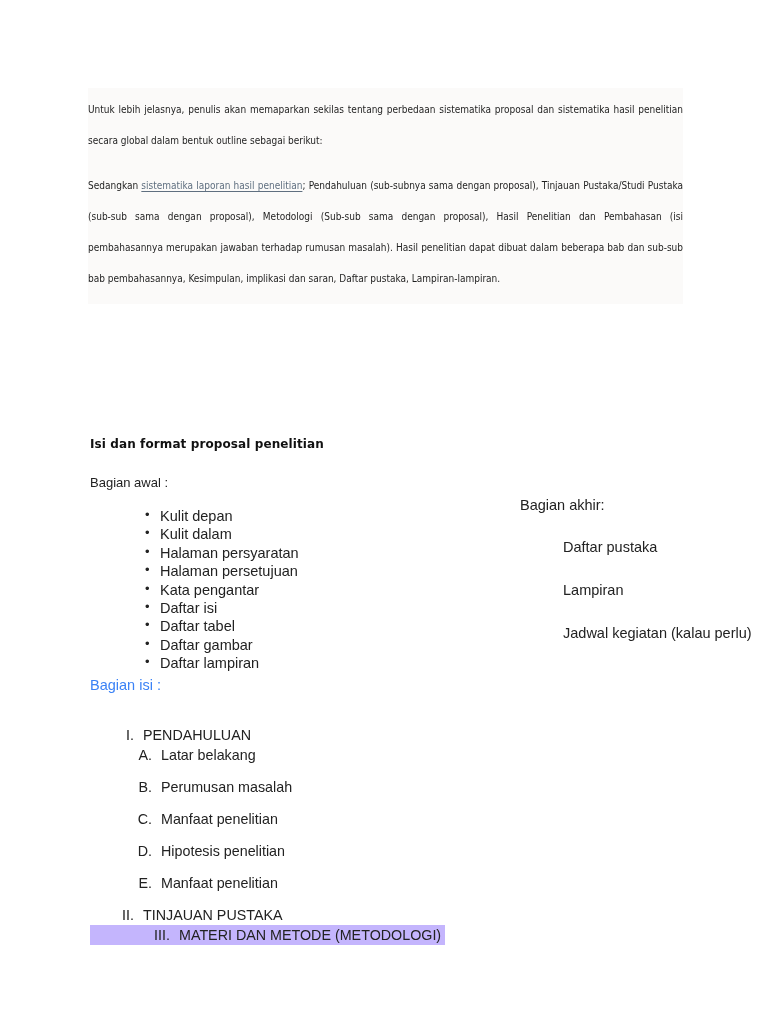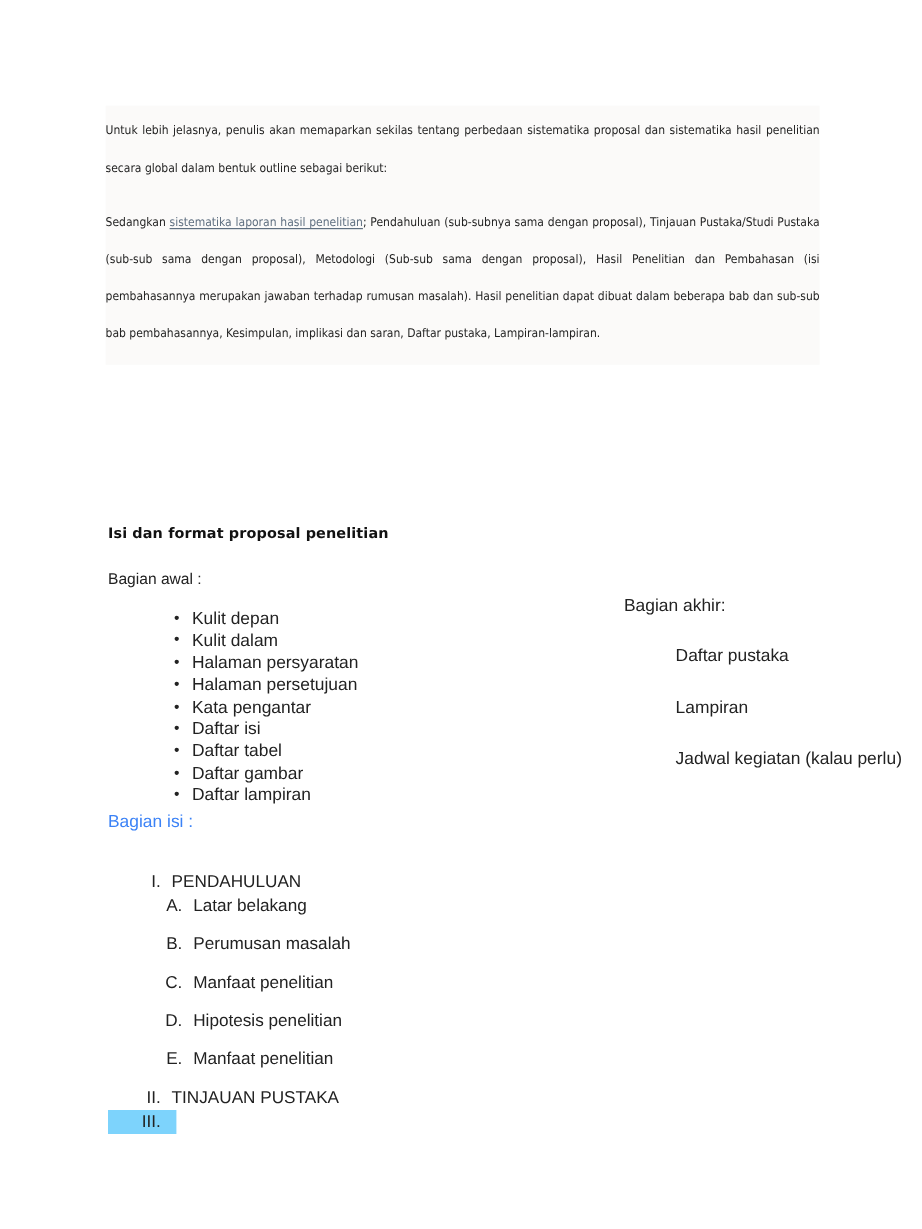--- a/index.html
+++ b/index.html
@@ -141,22 +141,23 @@
     width: 44px;
     text-align: right;
     padding-right: 9px;
     flex: 0 0 auto;
   }
   .lvl1 { margin-left: 0; }
   .lvl2 .num { width: 62px; }
   .gap-sm { height: 12px; }
   .hl-row {
     display: inline-flex;
-    background: #7dd3fc;
+    background: #c4b5fd;
     padding-right: 4px;
+    padding-left: 36px;
   }
 </style>
 </head>
 <body>
 
 <div class="block-one">
 
   <p>Untuk lebih jelasnya, penulis akan memaparkan sekilas tentang perbedaan sistematika proposal dan sistematika hasil penelitian secara global dalam bentuk outline sebagai berikut:</p>
 
 
@@ -225,20 +226,21 @@
     <div class="gap-sm"></div>
 
     <div class="outline-row lvl1">
       <span class="num">II.</span>
       <span class="txt">TINJAUAN PUSTAKA</span>
     </div>
 
     <div class="outline-row lvl1">
       <span class="hl-row">
         <span class="num">III.</span>
+        <span class="txt">MATERI DAN METODE (METODOLOGI)</span>
       </span>
     </div>
 
   </div>
 </div>
 
 <div class="right-col">
   <div class="rc-title">Bagian akhir:</div>
   <div class="rc-item">Daftar pustaka</div>
   <div class="rc-item">Lampiran</div>

